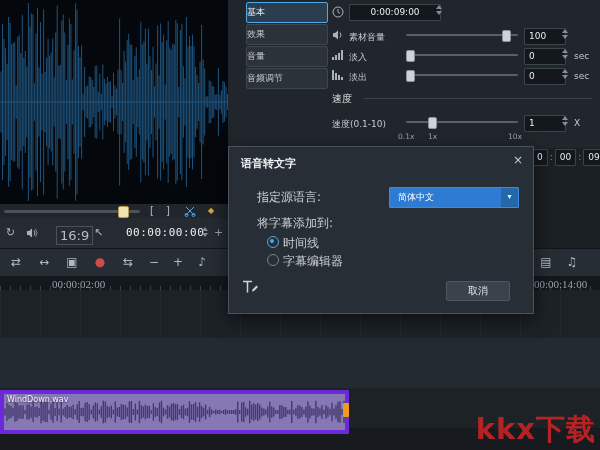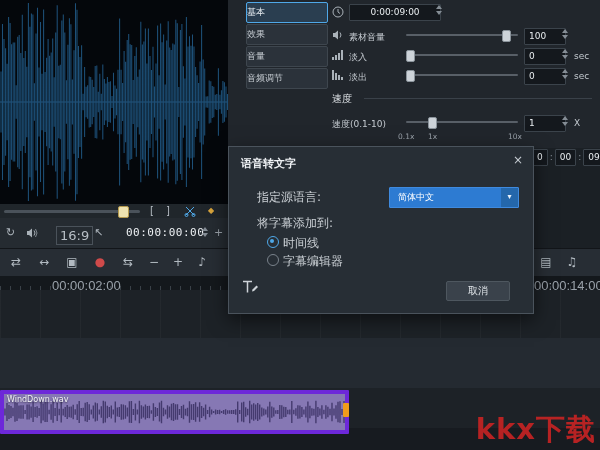--- a/index.html
+++ b/index.html
@@ -55,21 +55,21 @@
   .radio.sel::after{content:"";position:absolute;left:2px;top:2px;width:4px;height:4px;border-radius:50%;background:#4fa8e8}
   .dbtn{position:absolute;top:134px;width:62px;height:18px;line-height:17px;text-align:center;background:#3a424b;
         border:1px solid #4e575f;border-radius:2px;font-size:10px;color:#dde2e6}
   
   #toolbar{left:0;top:248px;width:600px;height:28px;background:#272d34;border-top:1px solid #121519;border-bottom:1px solid #121519}
   .tbico{position:absolute;top:7px;font-size:12px;line-height:13px;color:#b2bac1;text-align:center;width:16px}
   
   #ruler{left:0;top:276px;width:600px;height:14px;background:#14181c;border-bottom:1px solid #000}
   #ruler .ticks{position:absolute;left:0;right:0;bottom:0;height:4px;
     background:repeating-linear-gradient(to right,#3a4148 0,#3a4148 1px,transparent 1px,transparent 10px)}
-  .rlabel{position:absolute;top:2px;font-family:Liberation Sans, sans-serif;font-size:13px;color:#99a1a9;white-space:nowrap}
+  .rlabel{position:absolute;top:2px;font-family:Liberation Serif, serif;font-size:11px;color:#99a1a9;white-space:nowrap}
   
   .trackrow{left:0;width:600px}
   #trk1{top:290px;height:48px;background:#1d2227;border-bottom:1px solid #272d33;
     background-image:repeating-linear-gradient(to right,rgba(255,255,255,.03) 0,rgba(255,255,255,.03) 1px,transparent 1px,transparent 40px)}
   #trk2{top:338px;height:50px;background:#242a31;border-bottom:1px solid #2b323a}
   #trk3{top:388px;height:40px;background:#1d2227;border-bottom:1px solid #24292f}
   #trk4{top:428px;height:22px;background:#171b20}
   
   #clip{left:0;top:390px;width:341px;height:36px;background:#8678b4;border:4px solid #6d28d9;border-radius:1px}
   #clip svg{position:absolute;left:0;top:0;width:100%;height:100%}

